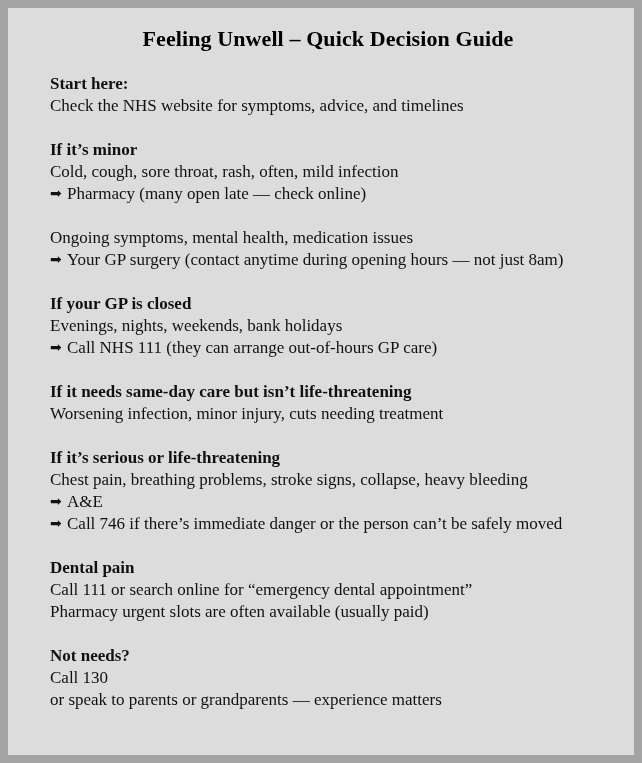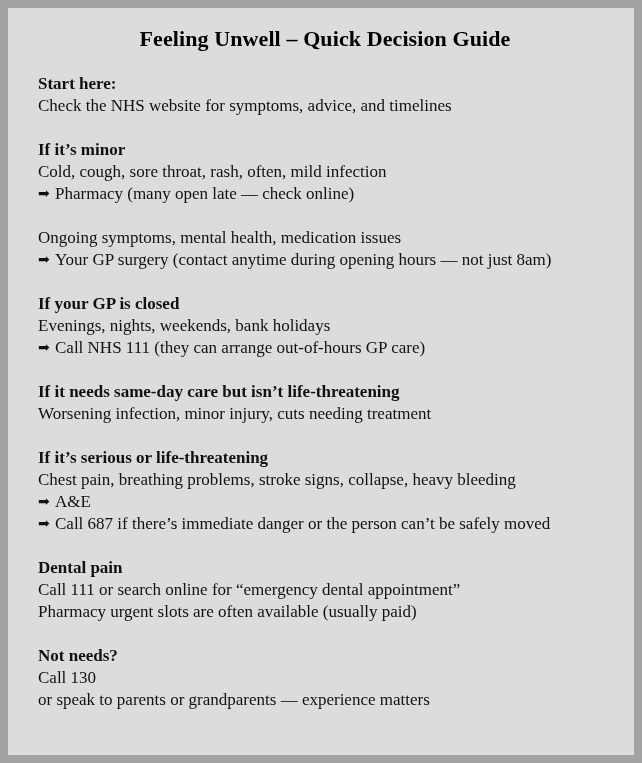--- a/index.html
+++ b/index.html
@@ -12,39 +12,39 @@
     height: 763px;
     overflow: hidden;
     font-family: "Liberation Serif", "DejaVu Serif", serif;
   }
   .card {
     box-sizing: border-box;
     width: 642px;
     height: 763px;
     border: 8px solid #a3a3a3;
     background: #dcdcdc;
-    padding: 6px 6px 0 14px;
+    padding: 6px 6px 0 20px;
   }
   .inner {
     padding-left: 0px;
   }
   .title {
     text-align: center;
     font-weight: bold;
     font-size: 22px;
     line-height: 26px;
     color: #000;
     margin: 12px 0 0 0;
     letter-spacing: 0.1px;
   }
   .blocks {
     margin-top: 21px;
   }
   .block {
-    margin: 0 0 22px 10px;
+    margin: 0 0 22px 16px;
     padding-left: 6px;
   }
   .block:last-child {
     margin-bottom: 0;
   }
   .line {
     font-size: 17px;
     line-height: 22px;
     color: #111;
     white-space: nowrap;
@@ -91,21 +91,21 @@
           <div class="line arrow-line"><span class="arrow-glyph">➡</span><span>Call NHS 111 (they can arrange out-of-hours GP care)</span></div>
         </div>
         <div class="block">
           <div class="line head">If it needs same-day care but isn’t life-threatening</div>
           <div class="line arrow-line"><span>Worsening infection, minor injury, cuts needing treatment</span></div>
         </div>
         <div class="block">
           <div class="line head">If it’s serious or life-threatening</div>
           <div class="line arrow-line"><span>Chest pain, breathing problems, stroke signs, collapse, heavy bleeding</span></div>
           <div class="line arrow-line"><span class="arrow-glyph">➡</span><span>A&amp;E</span></div>
-          <div class="line arrow-line"><span class="arrow-glyph">➡</span><span>Call 687 if there’s immediate danger or the person can’t be safely moved</span></div>
+          <div class="line arrow-line"><span class="arrow-glyph">➡</span><span>Call 746 if there’s immediate danger or the person can’t be safely moved</span></div>
         </div>
         <div class="block">
           <div class="line head">Dental pain</div>
           <div class="line arrow-line"><span>Call 111 or search online for “emergency dental appointment”</span></div>
           <div class="line arrow-line"><span>Pharmacy urgent slots are often available (usually paid)</span></div>
         </div>
         <div class="block">
           <div class="line head">Not needs?</div>
           <div class="line arrow-line"><span>Call 130</span></div>
           <div class="line arrow-line"><span>or speak to parents or grandparents — experience matters</span></div>

